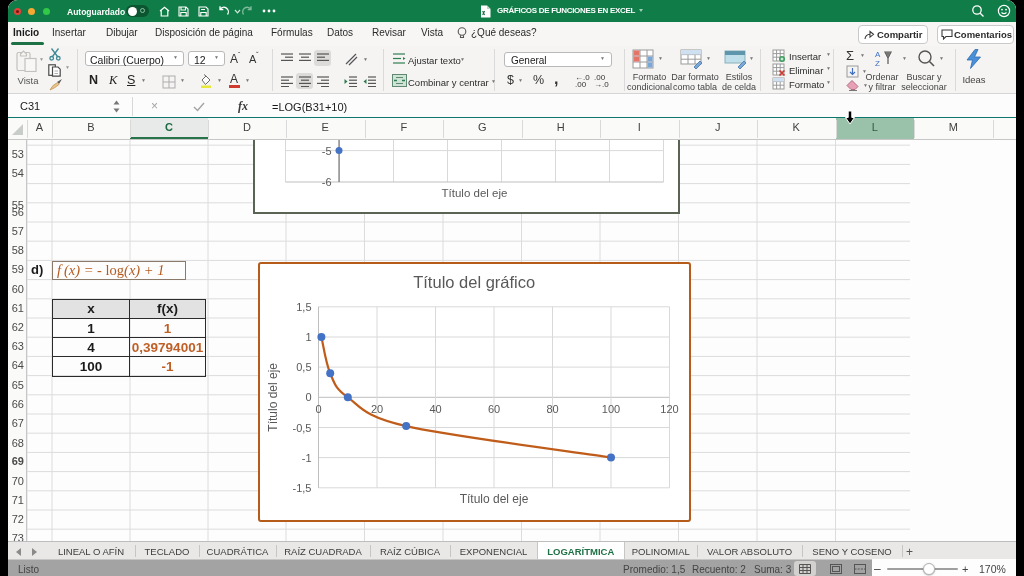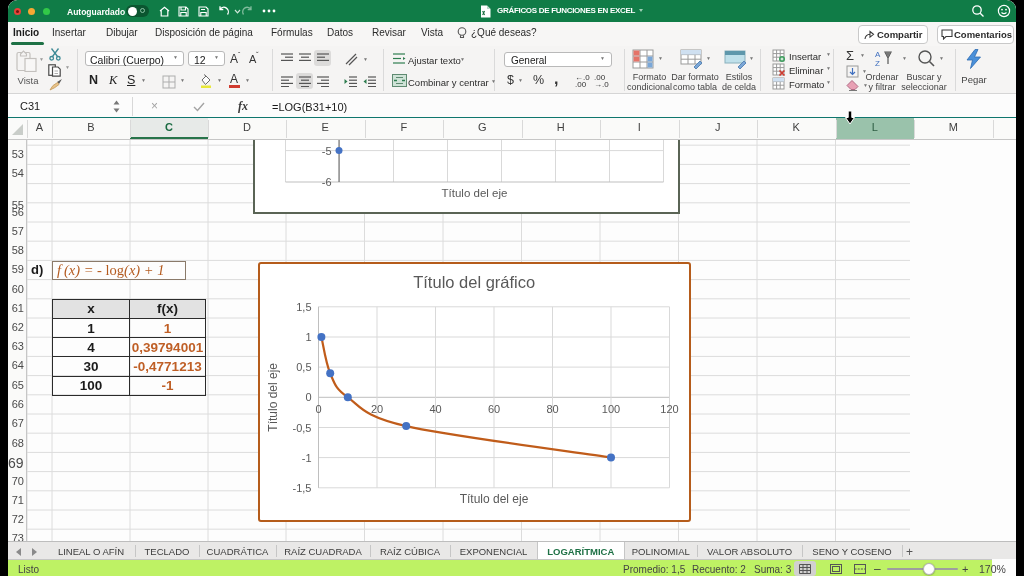--- a/index.html
+++ b/index.html
@@ -299,21 +299,21 @@
 <div class="ab tx" style="left:851px;top:26px;width:46px;text-align:center;font-size:9px;color:#444;">Ordenar<br>y filtrar</div>
 <svg class="ab" style="left:908px;top:3px;" width="20" height="19" viewBox="0 0 20 19">
             <circle cx="9" cy="8" r="6" fill="none" stroke="#555" stroke-width="1.4"></circle>
             <path d="M13.5 12.5 L18 17" stroke="#555" stroke-width="1.6"></path>
           </svg>
 <div class="ab tx" style="left:931px;top:9px;font-size:5px;color:#777;">▼</div>
 <div class="ab tx" style="left:888px;top:26px;width:56px;text-align:center;font-size:9px;color:#444;">Buscar y<br>seleccionar</div>
 <svg class="ab" style="left:957px;top:3px;" width="18" height="20" viewBox="0 0 18 20">
             <path d="M10 0.5 L2 11 H7.5 L5.5 19.5 L15.5 8 H9.5 L13 0.5 Z" fill="#4a90d9" stroke="#2f6cb3" stroke-width="0.8"></path>
           </svg>
-<div class="ab tx" style="left:950px;top:28px;width:32px;text-align:center;font-size:9.5px;color:#444;">Pegar</div>
+<div class="ab tx" style="left:950px;top:28px;width:32px;text-align:center;font-size:9.5px;color:#444;">Ideas</div>
 </div>
       </div>
 <div class="ab" style="left:0;top:95px;width:1008px;height:23px;background:#fcfcfc;border-bottom:1px solid #0f766e;">
 <div class="ab tx" style="left:12px;top:5px;font-size:11px;color:#1b1b1b;">C31</div>
 <svg class="ab" style="left:104px;top:4px;" width="9" height="15" viewBox="0 0 9 15">
           <path d="M4.5 1.5 L7.5 5.5 H1.5 Z" fill="#777"></path>
           <path d="M4.5 13.5 L7.5 9.5 H1.5 Z" fill="#777"></path>
         </svg>
 <div class="ab" style="left:124px;top:2px;width:1px;height:19px;background:#d8d8d8;"></div>
 <div class="ab tx" style="left:143px;top:4px;font-size:12px;color:#a3a3a3;">×</div>
@@ -403,21 +403,21 @@
 <div class="ab" style="left:0;top:123.4px;width:16px;text-align:right;font-size:11px;color:#4a4a4a;">59</div>
 <div class="ab" style="left:0;top:142.6px;width:16px;text-align:right;font-size:11px;color:#4a4a4a;">60</div>
 <div class="ab" style="left:0;top:161.8px;width:16px;text-align:right;font-size:11px;color:#4a4a4a;">61</div>
 <div class="ab" style="left:0;top:181.0px;width:16px;text-align:right;font-size:11px;color:#4a4a4a;">62</div>
 <div class="ab" style="left:0;top:200.2px;width:16px;text-align:right;font-size:11px;color:#4a4a4a;">63</div>
 <div class="ab" style="left:0;top:219.4px;width:16px;text-align:right;font-size:11px;color:#4a4a4a;">64</div>
 <div class="ab" style="left:0;top:238.6px;width:16px;text-align:right;font-size:11px;color:#4a4a4a;">65</div>
 <div class="ab" style="left:0;top:257.8px;width:16px;text-align:right;font-size:11px;color:#4a4a4a;">66</div>
 <div class="ab" style="left:0;top:277.0px;width:16px;text-align:right;font-size:11px;color:#4a4a4a;">67</div>
 <div class="ab" style="left:0;top:297px;width:16px;text-align:right;font-size:11px;color:#4a4a4a;">68</div>
-<div class="ab" style="left:0;top:315.4px;width:16px;font-size:14px;color:#4a4a4a;">69</div>
+<div class="ab" style="left:0;top:315.4px;width:16px;text-align:right;font-size:11px;color:#4a4a4a;font-weight:bold;">69</div>
 <div class="ab" style="left:0;top:334.6px;width:16px;text-align:right;font-size:11px;color:#4a4a4a;">70</div>
 <div class="ab" style="left:0;top:353.8px;width:16px;text-align:right;font-size:11px;color:#4a4a4a;">71</div>
 <div class="ab" style="left:0;top:373.0px;width:16px;text-align:right;font-size:11px;color:#4a4a4a;">72</div>
 <div class="ab" style="left:0;top:392.2px;width:16px;text-align:right;font-size:11px;color:#4a4a4a;">73</div>
 <div class="ab" style="left:244.5px;top:0;width:427.5px;height:73.5px;background:#fff;border-left:2px solid #5a6455;border-right:2px solid #5a6455;border-bottom:2px solid #5a6455;"></div>
 <svg class="ab" style="left:244.5px;top:0;" width="428" height="74" viewBox="0 0 428 74">
           <line x1="32.5" y1="0" x2="32.5" y2="42" stroke="#d9d9d9"></line>
           <line x1="86.5" y1="0" x2="86.5" y2="42" stroke="#d9d9d9"></line>
           <line x1="140.5" y1="0" x2="140.5" y2="42" stroke="#d9d9d9"></line>
           <line x1="194.5" y1="0" x2="194.5" y2="42" stroke="#d9d9d9"></line>
@@ -442,24 +442,20 @@
               <td style="width:77px;border:1px solid #2b2b2b;background:#e2e2e2;text-align:center;font-size:13.5px;font-weight:bold;color:#1b1b1b;padding:0;">x</td>
               <td style="width:76px;border:1px solid #2b2b2b;background:#e2e2e2;text-align:center;font-size:13.5px;font-weight:bold;color:#1b1b1b;padding:0;">f(x)</td>
             </tr>
 <tr style="height:19.2px;">
               <td style="width:77px;border:1px solid #2b2b2b;text-align:center;font-size:13.5px;font-weight:bold;color:#1b1b1b;padding:0;">1</td>
               <td style="width:76px;border:1px solid #2b2b2b;text-align:center;font-size:13.5px;font-weight:bold;color:#bf5f26;padding:0;">1</td>
             </tr>
 <tr style="height:19.2px;">
               <td style="width:77px;border:1px solid #2b2b2b;text-align:center;font-size:13.5px;font-weight:bold;color:#1b1b1b;padding:0;">4</td>
               <td style="width:76px;border:1px solid #2b2b2b;text-align:center;font-size:13.5px;font-weight:bold;color:#bf5f26;padding:0;">0,39794001</td>
-            </tr>
-<tr style="height:19.2px;">
-              <td style="width:77px;border:1px solid #2b2b2b;text-align:center;font-size:13.5px;font-weight:bold;color:#1b1b1b;padding:0;">30</td>
-              <td style="width:76px;border:1px solid #2b2b2b;text-align:center;font-size:13.5px;font-weight:bold;color:#bf5f26;padding:0;">-0,4771213</td>
             </tr>
 <tr style="height:19.2px;">
               <td style="width:77px;border:1px solid #2b2b2b;text-align:center;font-size:13.5px;font-weight:bold;color:#1b1b1b;padding:0;">100</td>
               <td style="width:76px;border:1px solid #2b2b2b;text-align:center;font-size:13.5px;font-weight:bold;color:#bf5f26;padding:0;">-1</td>
             </tr>
 </tbody>
         </table>
 <div class="ab" style="left:250px;top:122.0px;width:432.5px;height:259.5px;background:#fff;border:2px solid #b55c1b;border-radius:3px;"></div>
 <svg class="ab" style="left:250px;top:122.0px;" width="432" height="260" viewBox="0 0 432 260">
           <line x1="60.5" y1="44.8" x2="411.5" y2="44.8" stroke="#d9d9d9"></line>
@@ -520,21 +516,21 @@
 <div class="ab" style="left:529px;top:0;width:87.5px;height:18px;background:#fff;border-left:1px solid #c6c6c6;border-right:1px solid #c6c6c6;"></div>
 <div class="ab tx" style="left:529px;top:4px;width:87.5px;text-align:center;font-size:9.5px;font-weight:bold;color:#1e7145;">LOGARÍTMICA</div>
 <div class="ab tx" style="left:616.5px;top:4px;width:72.5px;text-align:center;font-size:9.5px;color:#3b3b3b;">POLINOMIAL</div>
 <div class="ab" style="left:689px;top:3px;width:1px;height:12px;background:#c6c6c6;"></div>
 <div class="ab tx" style="left:689px;top:4px;width:105px;text-align:center;font-size:9.5px;color:#3b3b3b;">VALOR ABSOLUTO</div>
 <div class="ab" style="left:794px;top:3px;width:1px;height:12px;background:#c6c6c6;"></div>
 <div class="ab tx" style="left:794px;top:4px;width:100px;text-align:center;font-size:9.5px;color:#3b3b3b;">SENO Y COSENO</div>
 <div class="ab" style="left:894px;top:3px;width:1px;height:12px;background:#c6c6c6;"></div>
 <div class="ab tx" style="left:898px;top:3px;font-size:12px;color:#555;">+</div>
 </div>
-<div class="ab" style="left:0;top:559px;width:984px;height:17px;background:#bef264;border-top:1px solid #c6c6c6;">
+<div class="ab" style="left:0;top:559px;width:864px;height:17px;background:#a3a3a3;border-top:1px solid #c6c6c6;">
 <div class="ab tx" style="left:10px;top:3.5px;font-size:10px;color:#444;">Listo</div>
 <div class="ab tx" style="left:615px;top:3.5px;font-size:10px;color:#444;">Promedio: 1,5</div>
 <div class="ab tx" style="left:684px;top:3.5px;font-size:10px;color:#444;">Recuento: 2</div>
 <div class="ab tx" style="left:746px;top:3.5px;font-size:10px;color:#444;">Suma: 3</div>
 <div class="ab" style="left:786px;top:1px;width:22px;height:15px;background:#d2d1d0;border-radius:3px;"></div>
 <svg class="ab" style="left:791px;top:3.5px;" width="12" height="10" viewBox="0 0 12 10">
           <g stroke="#555" stroke-width="1">
             <path d="M0.5 0.5 H11.5 V9.5 H0.5 Z M0.5 3.5 H11.5 M0.5 6.5 H11.5 M4 0.5 V9.5 M8 0.5 V9.5" fill="none"></path>
           </g>
         </svg>

